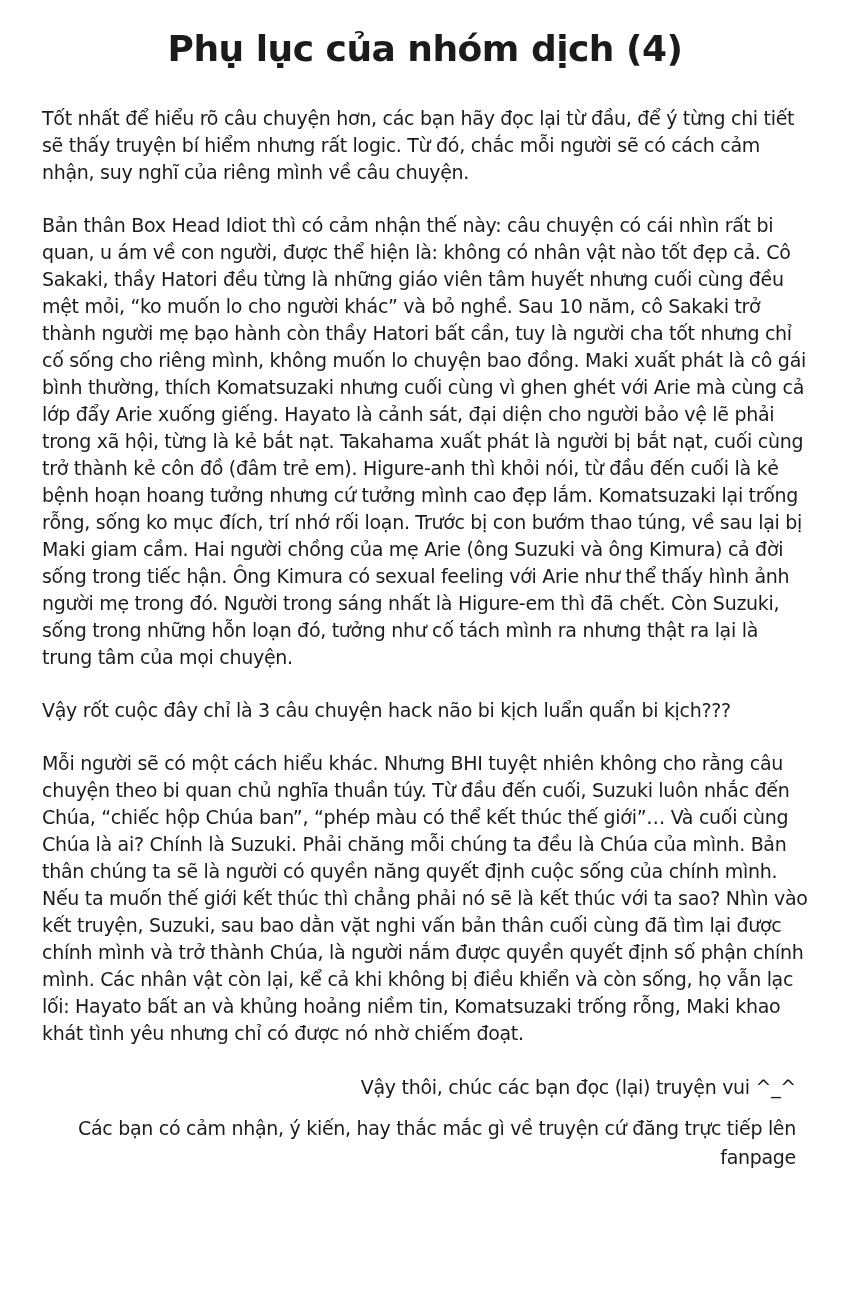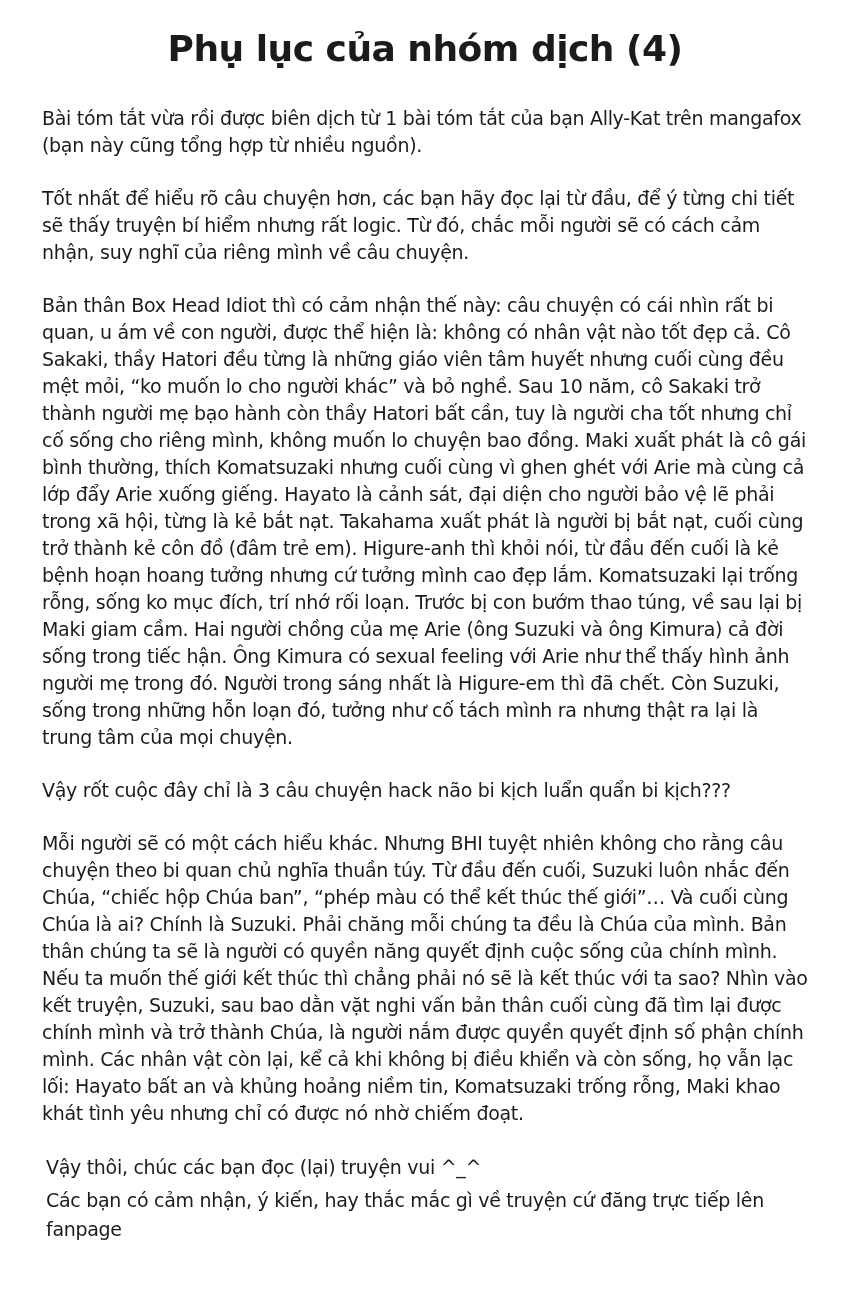--- a/index.html
+++ b/index.html
@@ -35,31 +35,31 @@
     margin: 0 0 26px 0;
     text-align: left;
   }
   .closing {
     margin: 0 0 10px 0;
   }
   .closing .line {
     font-size: 19px;
     line-height: 29px;
     letter-spacing: -0.3px;
-    margin: 4px;
+    margin: 12px;
+    text-align: right;
   }
 </style>
 </head>
 <body>
 
 <div class="page">
 
   <h1 class="page-title">Phụ lục của nhóm dịch (4)</h1>
 
-  <p class="para">Bài tóm tắt vừa rồi được biên dịch từ 1 bài tóm tắt của bạn Ally-Kat trên mangafox (bạn này cũng tổng hợp từ nhiều nguồn).</p>
 
   <p class="para">Tốt nhất để hiểu rõ câu chuyện hơn, các bạn hãy đọc lại từ đầu, để ý từng chi tiết sẽ thấy truyện bí hiểm nhưng rất logic. Từ đó, chắc mỗi người sẽ có cách cảm nhận, suy nghĩ của riêng mình về câu chuyện.</p>
 
   <p class="para">Bản thân Box Head Idiot thì có cảm nhận thế này: câu chuyện có cái nhìn rất bi quan, u ám về con người, được thể hiện là: không có nhân vật nào tốt đẹp cả. Cô Sakaki, thầy Hatori đều từng là những giáo viên tâm huyết nhưng cuối cùng đều mệt mỏi, “ko muốn lo cho người khác” và bỏ nghề. Sau 10 năm, cô Sakaki trở thành người mẹ bạo hành còn thầy Hatori bất cần, tuy là người cha tốt nhưng chỉ cố sống cho riêng mình, không muốn lo chuyện bao đồng. Maki xuất phát là cô gái bình thường, thích Komatsuzaki nhưng cuối cùng vì ghen ghét với Arie mà cùng cả lớp đẩy Arie xuống giếng. Hayato là cảnh sát, đại diện cho người bảo vệ lẽ phải trong xã hội, từng là kẻ bắt nạt. Takahama xuất phát là người bị bắt nạt, cuối cùng trở thành kẻ côn đồ (đâm trẻ em). Higure-anh thì khỏi nói, từ đầu đến cuối là kẻ bệnh hoạn hoang tưởng nhưng cứ tưởng mình cao đẹp lắm. Komatsuzaki lại trống rỗng, sống ko mục đích, trí nhớ rối loạn. Trước bị con bướm thao túng, về sau lại bị Maki giam cầm. Hai người chồng của mẹ Arie (ông Suzuki và ông Kimura) cả đời sống trong tiếc hận. Ông Kimura có sexual feeling với Arie như thể thấy hình ảnh người mẹ trong đó. Người trong sáng nhất là Higure-em thì đã chết. Còn Suzuki, sống trong những hỗn loạn đó, tưởng như cố tách mình ra nhưng thật ra lại là trung tâm của mọi chuyện.</p>
 
 
   <p class="para">Vậy rốt cuộc đây chỉ là 3 câu chuyện hack não bi kịch luẩn quẩn bi kịch???</p>
 
   <p class="para">Mỗi người sẽ có một cách hiểu khác. Nhưng BHI tuyệt nhiên không cho rằng câu chuyện theo bi quan chủ nghĩa thuần túy. Từ đầu đến cuối, Suzuki luôn nhắc đến Chúa, “chiếc hộp Chúa ban”, “phép màu có thể kết thúc thế giới”… Và cuối cùng Chúa là ai? Chính là Suzuki. Phải chăng mỗi chúng ta đều là Chúa của mình. Bản thân chúng ta sẽ là người có quyền năng quyết định cuộc sống của chính mình. Nếu ta muốn thế giới kết thúc thì chẳng phải nó sẽ là kết thúc với ta sao? Nhìn vào kết truyện, Suzuki, sau bao dằn vặt nghi vấn bản thân cuối cùng đã tìm lại được chính mình và trở thành Chúa, là người nắm được quyền quyết định số phận chính mình. Các nhân vật còn lại, kể cả khi không bị điều khiển và còn sống, họ vẫn lạc lối: Hayato bất an và khủng hoảng niềm tin, Komatsuzaki trống rỗng, Maki khao khát tình yêu nhưng chỉ có được nó nhờ chiếm đoạt.</p>
 

